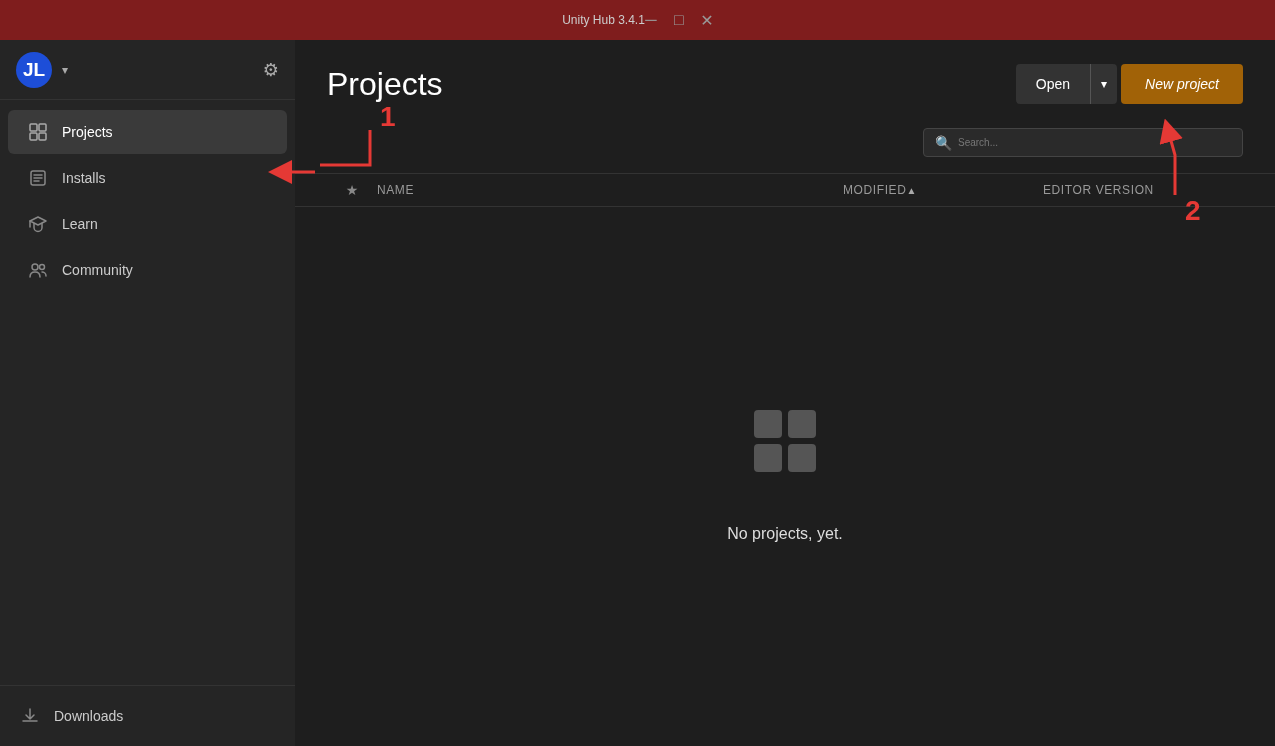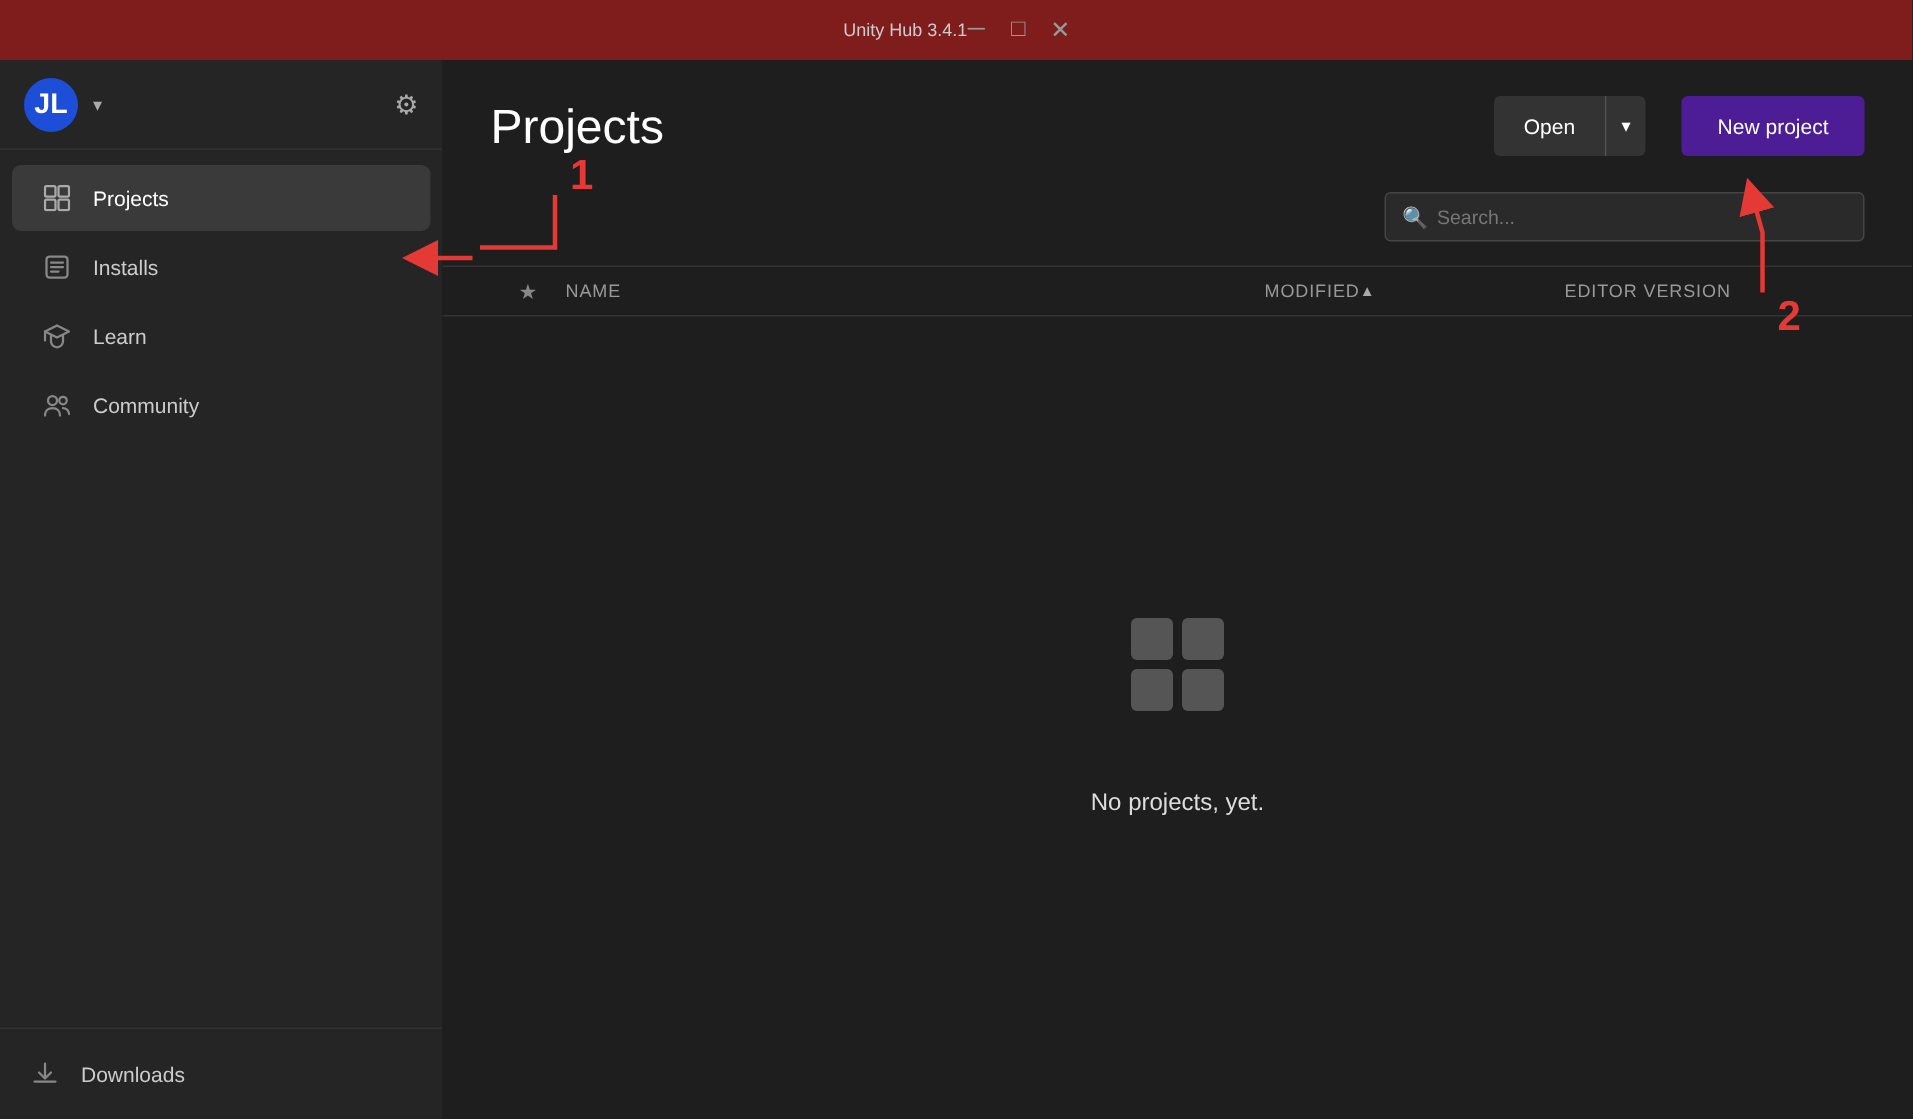--- a/index.html
+++ b/index.html
@@ -201,30 +201,31 @@
       padding: 0 10px;
       height: 40px;
       font-size: 12px;
       cursor: pointer;
       border-radius: 0 4px 4px 0;
       display: flex;
       align-items: center;
     }
 
     .btn-new {
-      background: #4c1d95;
+      background: #a16207;
       color: #fff;
       border: none;
       padding: 0 24px;
       height: 40px;
       font-size: 14px;
       font-weight: 500;
       cursor: pointer;
       border-radius: 4px;
-      margin-left: 24px;
+      margin-left: 4px;
+      font-style: italic;
     }
 
     .search-bar {
       padding: 8px 32px 16px 32px;
       flex-shrink: 0;
     }
 
     .search-input-wrap {
       position: relative;
       width: 100%;
@@ -241,21 +242,21 @@
       font-size: 14px;
     }
 
     .search-input {
       width: 100%;
       background: #2a2a2a;
       border: 1px solid #444;
       border-radius: 4px;
       color: #ccc;
       padding: 8px 12px 8px 34px;
-      font-size: 13px;
+      font-size: 10px;
       outline: none;
     }
 
     .search-input::placeholder {
       color: #777;
     }
 
     
     .table-header {
       display: flex;

